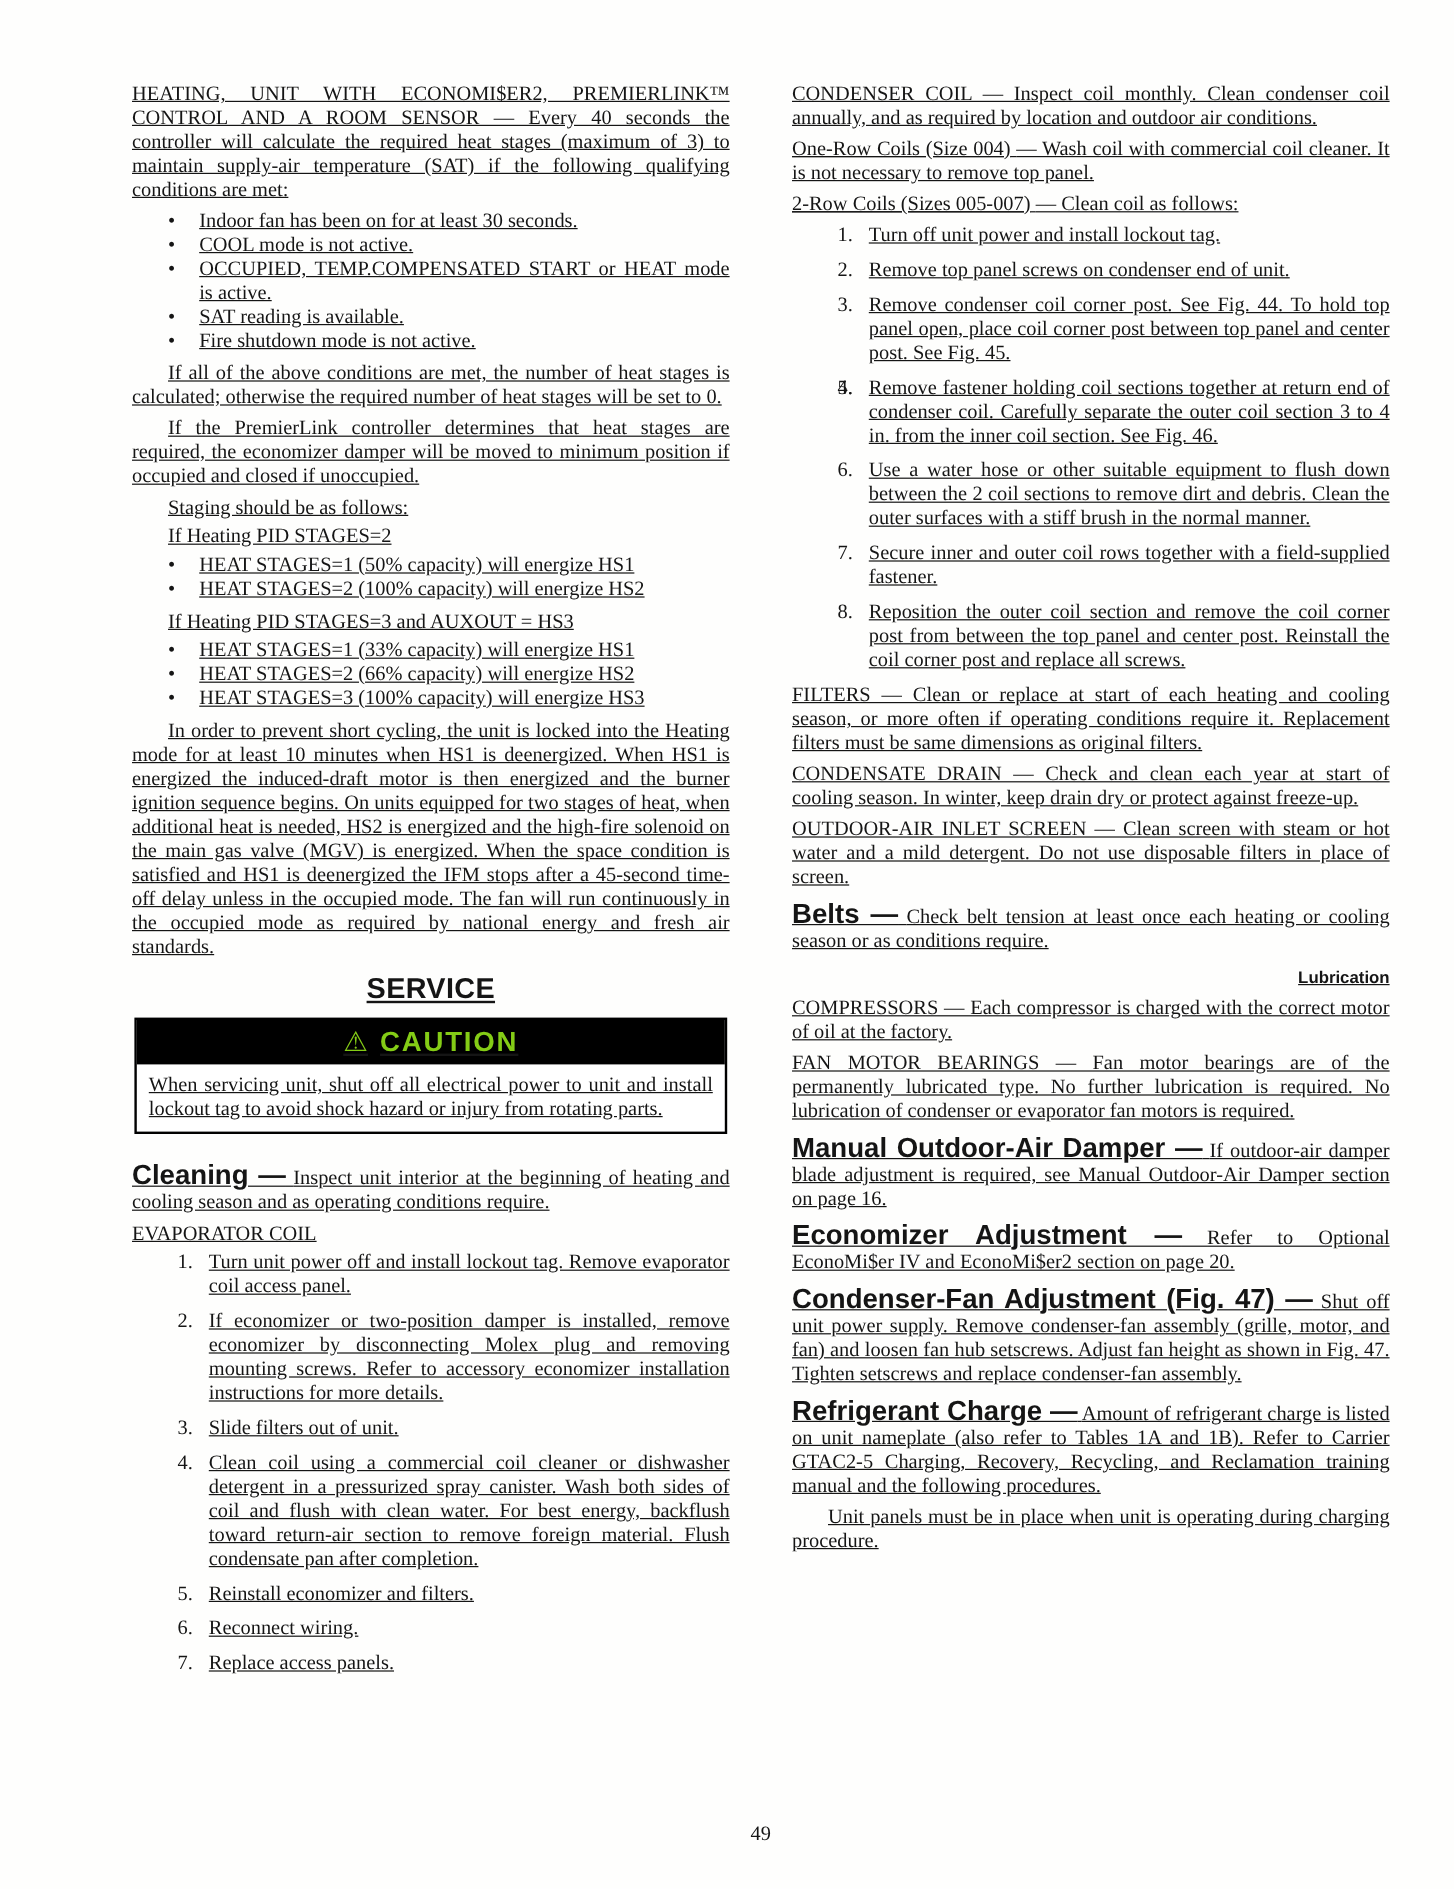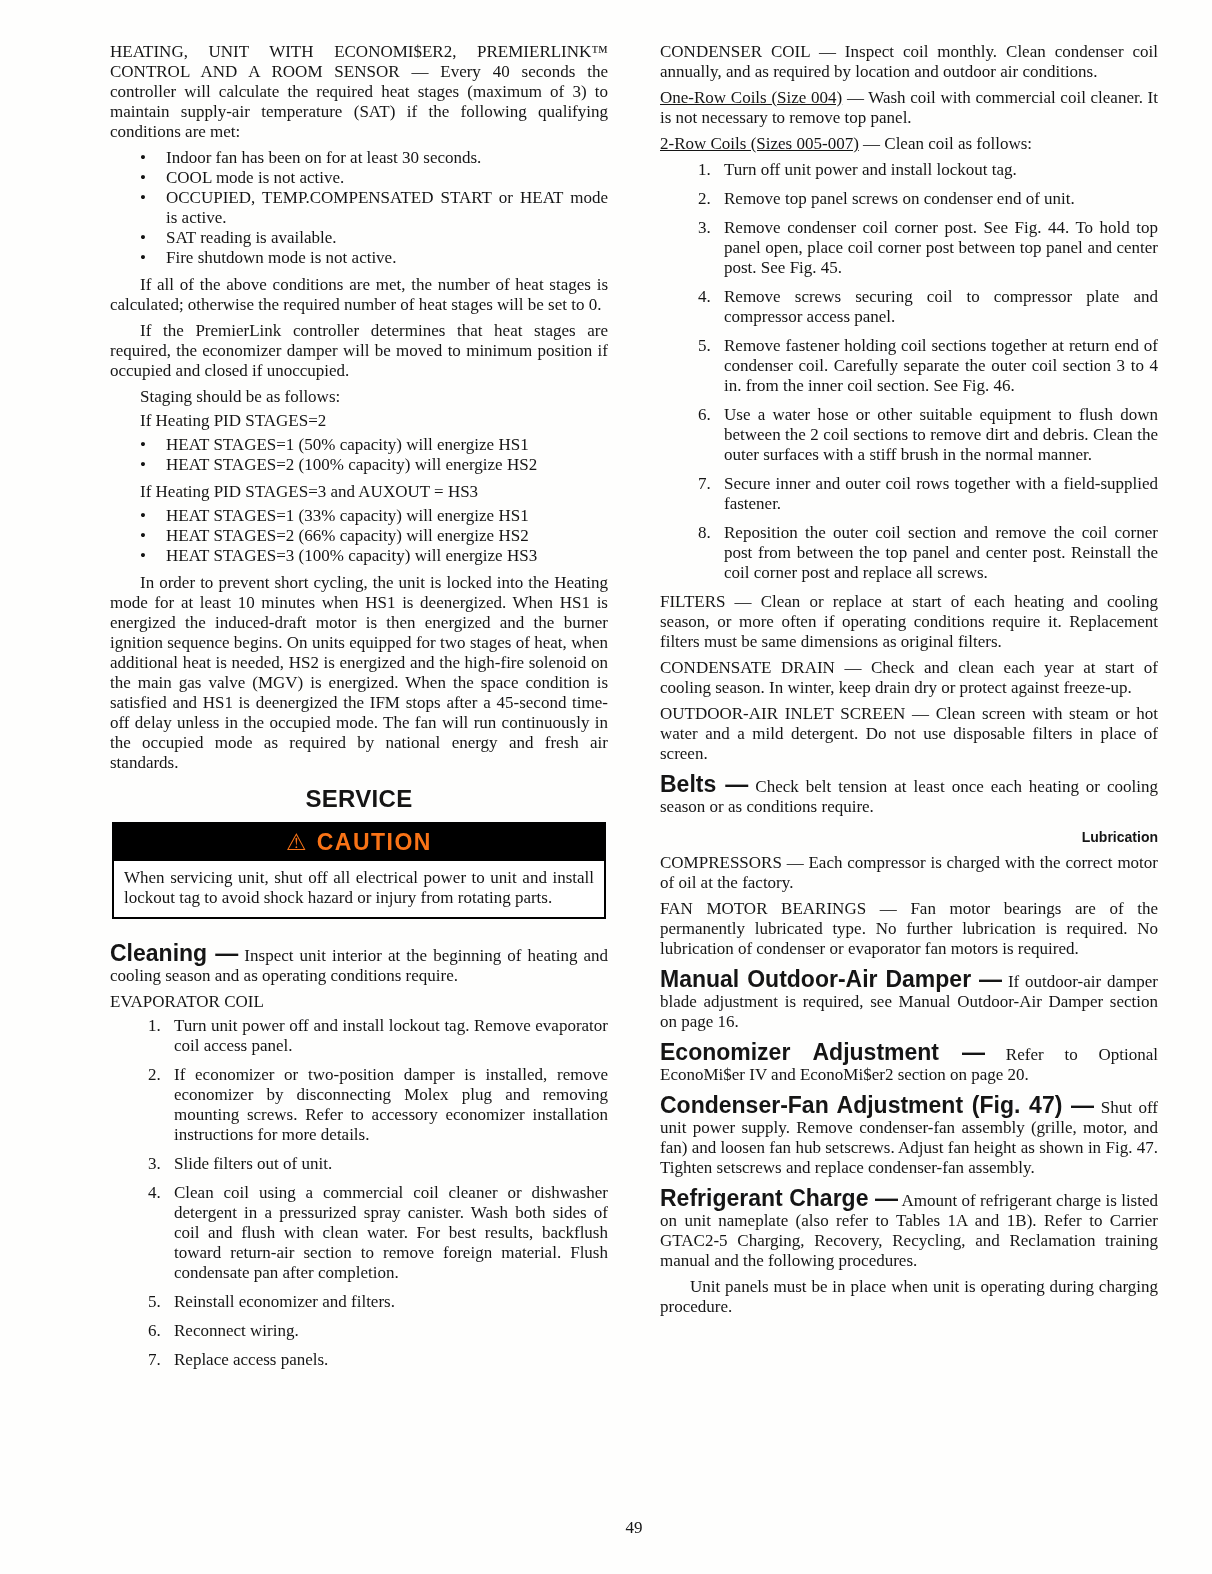--- a/index.html
+++ b/index.html
@@ -3,23 +3,24 @@
 <meta charset="utf-8">
 <style>
   * { margin:0; padding:0; box-sizing:border-box; }
   html, body { background:#ffffff; }
   .page {
     width:1212px; height:1574px;
     background:#fefefd;
     color:#151515;
     font-family:"Liberation Serif","DejaVu Serif",serif;
     font-size:17px; line-height:20px;
-    padding:42px 54px 0 110px;
+    padding:68px 54px 0 110px;
     position:relative;
     overflow:hidden;
+    text-decoration:underline;
   }
   .cols { display:flex; gap:52px; }
   .col { width:498px; }
 
   p.body { text-align:justify; margin-bottom:6px; }
   p.indent { text-indent:30px; }
   p.tight { margin-bottom:4px; }
 
   ul.bullets { list-style:none; margin:2px 0 7px 0; }
   ul.bullets li { position:relative; padding-left:56px; text-align:justify; }
@@ -30,21 +31,21 @@
   .step .num { position:absolute; left:38px; }
 
   .service-heading {
     font-family:"Liberation Sans","DejaVu Sans",sans-serif;
     font-weight:bold; font-size:24px; text-align:center;
     margin:16px 0 13px; letter-spacing:0.3px;
   }
 
   .caution { border:2px solid #000; margin:2px 2px 24px 2px; background:#fff; }
   .caution-bar {
-    background:#000; color:#f97316; text-align:center;
+    background:#000; color:#84cc16; text-align:center;
     padding:5px 0 6px;
     font-family:"Liberation Sans","DejaVu Sans",sans-serif;
     font-weight:bold; font-size:23px; line-height:26px; letter-spacing:1.5px;
   }
   .warn-icon { margin-right:10px; letter-spacing:0; }
   .caution-body { padding:7px 10px 9px; text-align:justify; }
 
   .runin {
     font-family:"Liberation Sans","DejaVu Sans",sans-serif;
     font-weight:bold;
@@ -113,21 +114,21 @@
         <span class="runin runin-lg">Cleaning —</span>
         <span>Inspect unit interior at the beginning of heating and cooling season and as operating conditions require.</span>
       </p>
 
       <p class="body tight">EVAPORATOR COIL</p>
 
       <div class="steps">
         <div class="step"><span class="num">1.</span><span>Turn unit power off and install lockout tag. Remove evaporator coil access panel.</span></div>
         <div class="step"><span class="num">2.</span><span>If economizer or two-position damper is installed, remove economizer by disconnecting Molex plug and removing mounting screws. Refer to accessory economizer installation instructions for more details.</span></div>
         <div class="step"><span class="num">3.</span><span>Slide filters out of unit.</span></div>
-        <div class="step"><span class="num">4.</span><span>Clean coil using a commercial coil cleaner or dishwasher detergent in a pressurized spray canister. Wash both sides of coil and flush with clean water. For best results, backflush toward return-air section to remove foreign material. Flush condensate pan after completion.</span></div>
+        <div class="step"><span class="num">4.</span><span>Clean coil using a commercial coil cleaner or dishwasher detergent in a pressurized spray canister. Wash both sides of coil and flush with clean water. For best energy, backflush toward return-air section to remove foreign material. Flush condensate pan after completion.</span></div>
         <div class="step"><span class="num">5.</span><span>Reinstall economizer and filters.</span></div>
         <div class="step"><span class="num">6.</span><span>Reconnect wiring.</span></div>
         <div class="step"><span class="num">7.</span><span>Replace access panels.</span></div>
       </div>
     </div>
 
     <div class="col">
 
       <p class="body">CONDENSER COIL — Inspect coil monthly. Clean condenser coil annually, and as required by location and outdoor air conditions.</p>
 
@@ -138,21 +139,21 @@
 
       <p class="body">
         <span class="underline">2-Row Coils (Sizes 005-007)</span>
         <span>— Clean coil as follows:</span>
       </p>
 
       <div class="steps">
         <div class="step"><span class="num">1.</span><span>Turn off unit power and install lockout tag.</span></div>
         <div class="step"><span class="num">2.</span><span>Remove top panel screws on condenser end of unit.</span></div>
         <div class="step"><span class="num">3.</span><span>Remove condenser coil corner post. See Fig. 44. To hold top panel open, place coil corner post between top panel and center post. See Fig. 45.</span></div>
-        <div class="step"><span class="num">4.</span><span>Remove screws securing coil to compressor plate and compressor access panel.</span></div>
+        <div class="step"><span class="num">4.</span></div>
         <div class="step"><span class="num">5.</span><span>Remove fastener holding coil sections together at return end of condenser coil. Carefully separate the outer coil section 3 to 4 in. from the inner coil section. See Fig. 46.</span></div>
         <div class="step"><span class="num">6.</span><span>Use a water hose or other suitable equipment to flush down between the 2 coil sections to remove dirt and debris. Clean the outer surfaces with a stiff brush in the normal manner.</span></div>
         <div class="step"><span class="num">7.</span><span>Secure inner and outer coil rows together with a field-supplied fastener.</span></div>
         <div class="step"><span class="num">8.</span><span>Reposition the outer coil section and remove the coil corner post from between the top panel and center post. Reinstall the coil corner post and replace all screws.</span></div>
       </div>
 
       <p class="body">FILTERS — Clean or replace at start of each heating and cooling season, or more often if operating conditions require it. Replacement filters must be same dimensions as original filters.</p>
       <p class="body">CONDENSATE DRAIN — Check and clean each year at start of cooling season. In winter, keep drain dry or protect against freeze-up.</p>
       <p class="body">OUTDOOR-AIR INLET SCREEN — Clean screen with steam or hot water and a mild detergent. Do not use disposable filters in place of screen.</p>
 

